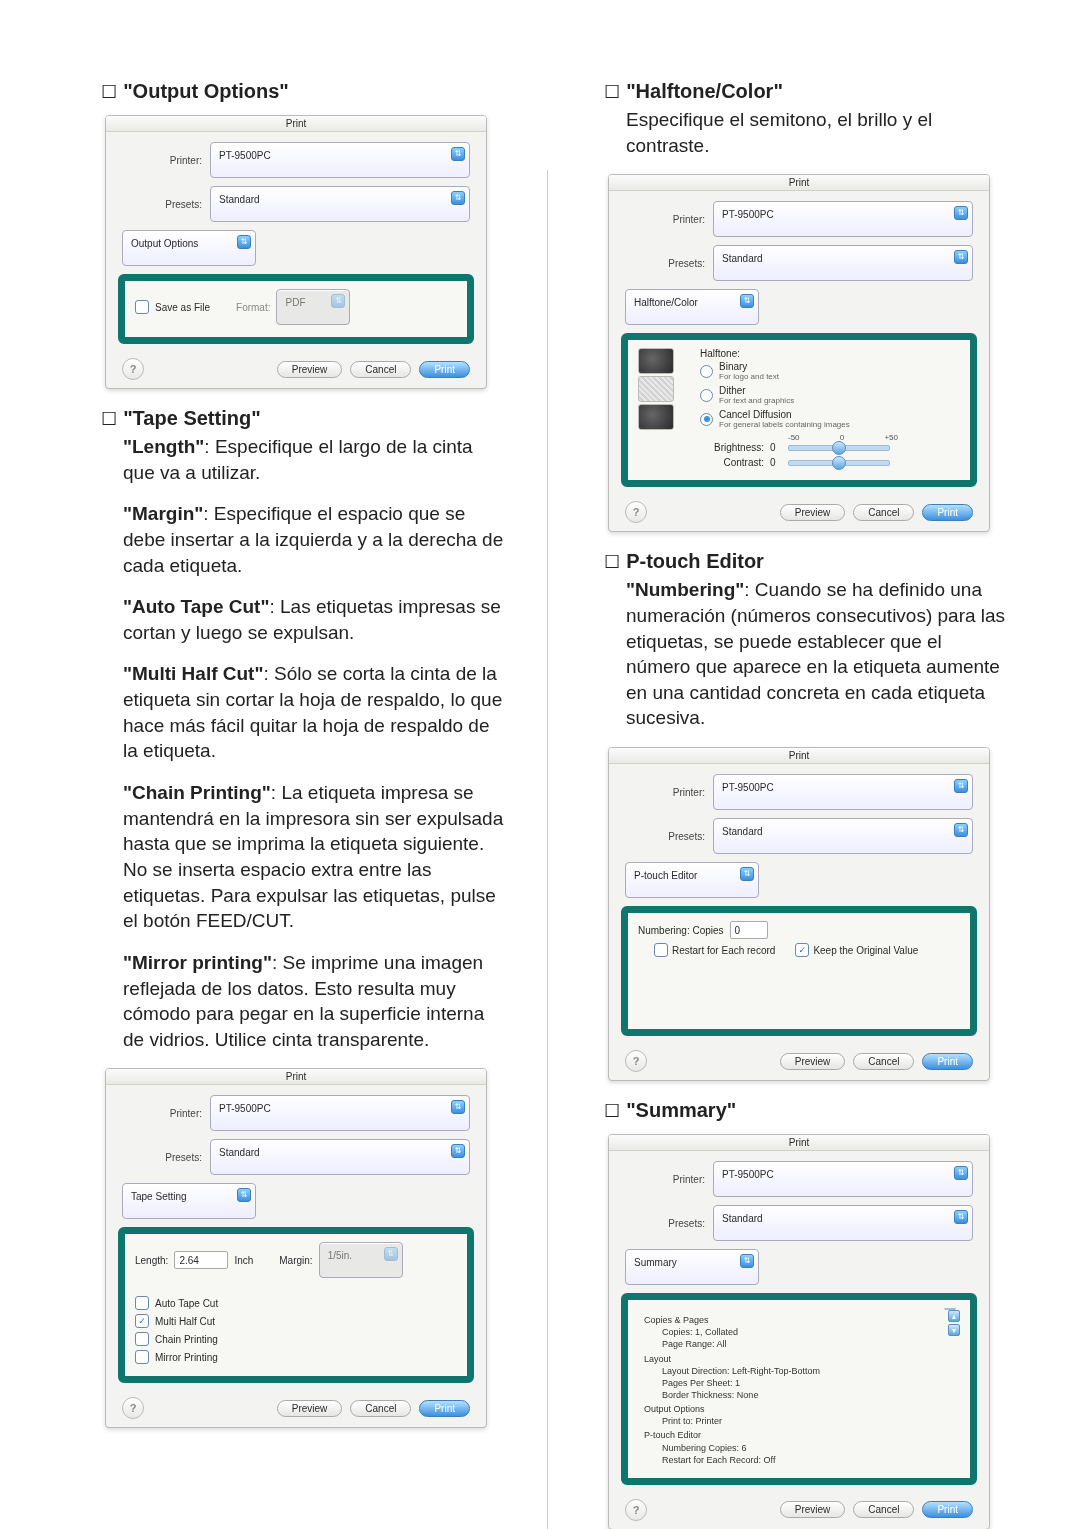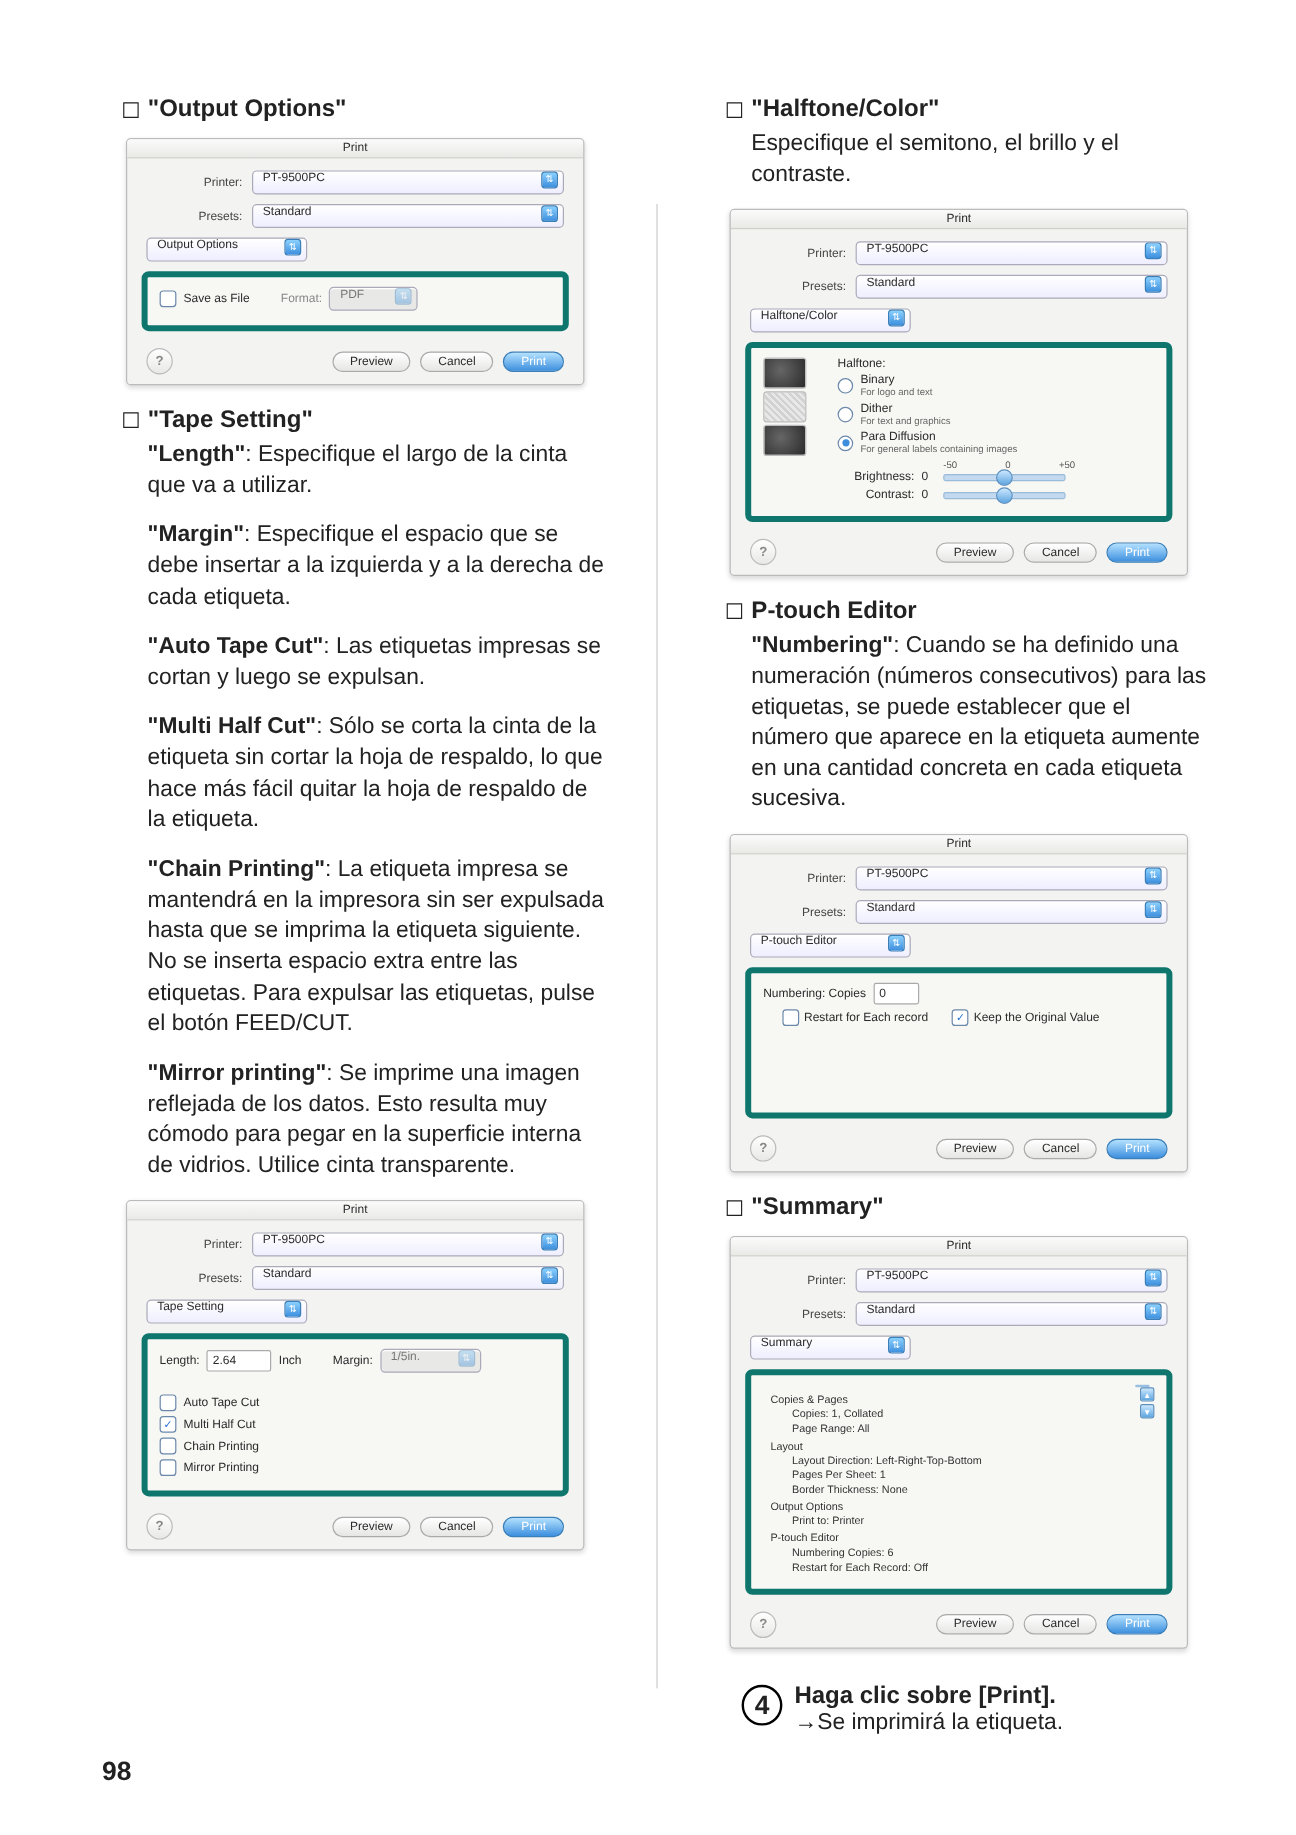--- a/index.html
+++ b/index.html
@@ -94,23 +94,23 @@
     padding-right: 8px;
     color: #444;
   }
   .select {
     flex: 1;
     height: 18px;
     border: 1px solid #aab;
     border-radius: 4px;
     background: linear-gradient(#fff,#eef);
     display: flex;
-    align-items: flex-start;
+    align-items: flex-end;
     justify-content: space-between;
-    padding: 0 4px 0 8px;
+    padding: 0 4px 16px 8px;
     box-shadow: inset 0 1px 0 #fff;
     gap: 11px;
   }
   .select .arrow {
     width: 12px;
     height: 12px;
     background: linear-gradient(#8bd1ff,#3d8fde);
     border: 1px solid #3a7fb8;
     border-radius: 3px;
     display: flex;
@@ -132,21 +132,21 @@
     height: 16px;
     border: 1px solid #aaa;
     background: #fff;
     border-radius: 2px;
     padding: 0 4px;
     display: inline-flex;
     align-items: center;
     font-size: 10px;
   }
   .panel {
-    border: 5px solid #0f766e;
+    border: 7px solid #0f766e;
     border-radius: 6px;
     background: #f7f7f4;
     padding: 8px 10px;
     margin: 6px -4px;
   }
   .panelrow {
     display: flex;
     align-items: center;
     gap: 6px;
     margin-bottom: 4px;
@@ -523,21 +523,21 @@
                   <div>
                       <div>Dither</div>
                       <div style="font-size:8px;color:#666">For text and graphics</div>
                     </div>
                   </div>
                 <div class="panelrow">
                     <span class="radio">
                       <span class="dot"></span>
                     </span>
                   <div>
-                      <div>Para Diffusion</div>
+                      <div>Cancel Diffusion</div>
                       <div style="font-size:8px;color:#666">For general labels containing images</div>
                     </div>
                   </div>
 
                 <div class="ticks" style="margin-left:88px;margin-top:3px">
                   <span>-50</span>
                   <span>0</span>
                   <span>+50</span>
                 </div>
                 <div class="panelrow">

